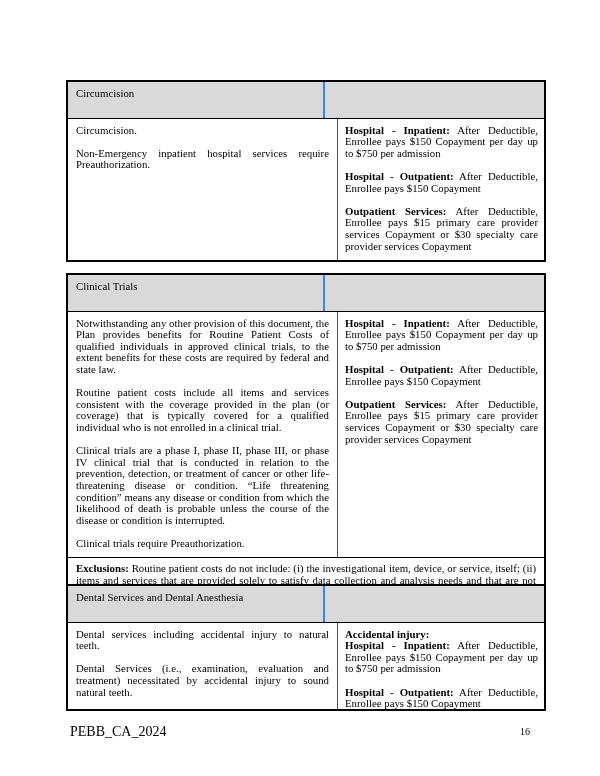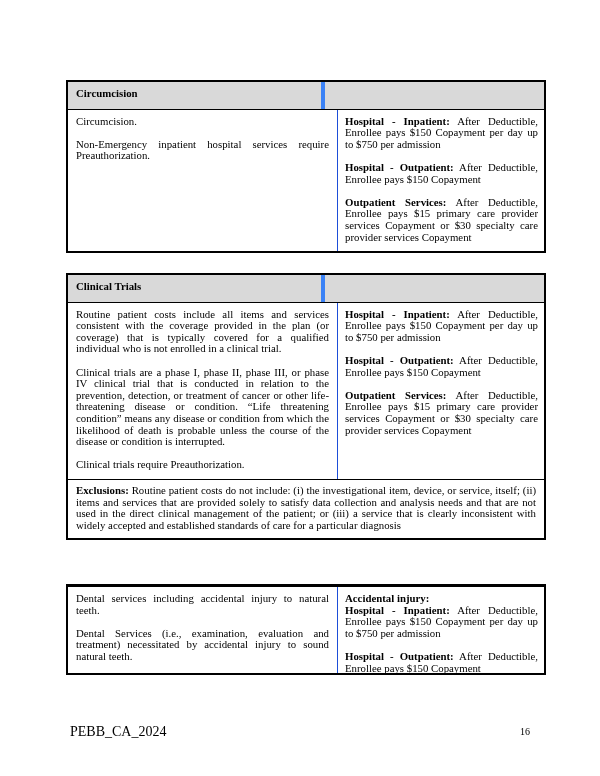--- a/index.html
+++ b/index.html
@@ -22,23 +22,23 @@
     border: 2px solid #000000;
     background: #ffffff;
   }
   .t-header {
     display: flex;
     background: #d9d9d9;
     border-bottom: 1px solid #000000;
   }
   .t-header .hcell-l {
     width: 257px;
-    border-right: 4px solid #3b82f6;
-    padding: 6px 6px 9px 8px;
-    font-weight: 700;
+    border-right: 2px solid #3b82f6;
+    padding: 6px 6px 18px 8px;
+    font-weight: 400;
   }
   .t-header .hcell-r { flex: 1; }
   .t-body { display: flex; }
   .bcell-l {
     width: 270px;
     border-right: 1px solid #1d4ed8;
     padding: 6px 8px 8px 8px;
     text-align: justify;
   }
   .bcell-r {
@@ -92,37 +92,39 @@
   </div>
 </div>
 
 <div class="doc-table" id="table-clinical-trials">
   <div class="t-header">
     <div class="hcell-l">Clinical Trials</div>
     <div class="hcell-r"></div>
   </div>
   <div class="t-body">
     <div class="bcell-l">
+      <p>Notwithstanding any other provision of this document, the Plan provides benefits for Routine Patient Costs of qualified individuals in approved clinical trials, to the extent benefits for these costs are required by federal and state law.</p>
       <p>Routine patient costs include all items and services consistent with the coverage provided in the plan (or coverage) that is typically covered for a qualified individual who is not enrolled in a clinical trial.</p>
       <p>Clinical trials are a phase I, phase II, phase III, or phase IV clinical trial that is conducted in relation to the prevention, detection, or treatment of cancer or other life-threatening disease or condition. “Life threatening condition” means any disease or condition from which the likelihood of death is probable unless the course of the disease or condition is interrupted.</p>
       <p>Clinical trials require Preauthorization.</p>
     </div>
     <div class="bcell-r">
       <p><b>Hospital - Inpatient:</b><span> After Deductible, Enrollee pays $150 Copayment per day up to $750 per admission</span></p>
       <p><b>Hospital - Outpatient:</b><span> After Deductible, Enrollee pays $150 Copayment</span></p>
       <p><b>Outpatient Services:</b><span> After Deductible, Enrollee pays $15 primary care provider services Copayment or $30 specialty care provider services Copayment</span></p>
     </div>
   </div>
   <div class="t-exclusions">
     <b>Exclusions:</b><span> Routine patient costs do not include: (i) the investigational item, device, or service, itself; (ii) items and services that are provided solely to satisfy data collection and analysis needs and that are not used in the direct clinical management of the patient; or (iii) a service that is clearly inconsistent with widely accepted and established standards of care for a particular diagnosis</span>
   </div>
 </div>
 
 <div class="doc-table" id="table-dental">
   <div class="t-header">
+    <div class="hcell-l">Dental Services and Dental Anesthesia</div>
     <div class="hcell-r"></div>
   </div>
   <div class="t-body clipped-body">
     <div class="bcell-l">
       <p>Dental services including accidental injury to natural teeth.</p>
       <p>Dental Services (i.e., examination, evaluation and treatment) necessitated by accidental injury to sound natural teeth.</p>
 
     </div>
     <div class="bcell-r">
       <p><b>Accidental injury:</b><span></span></p>

